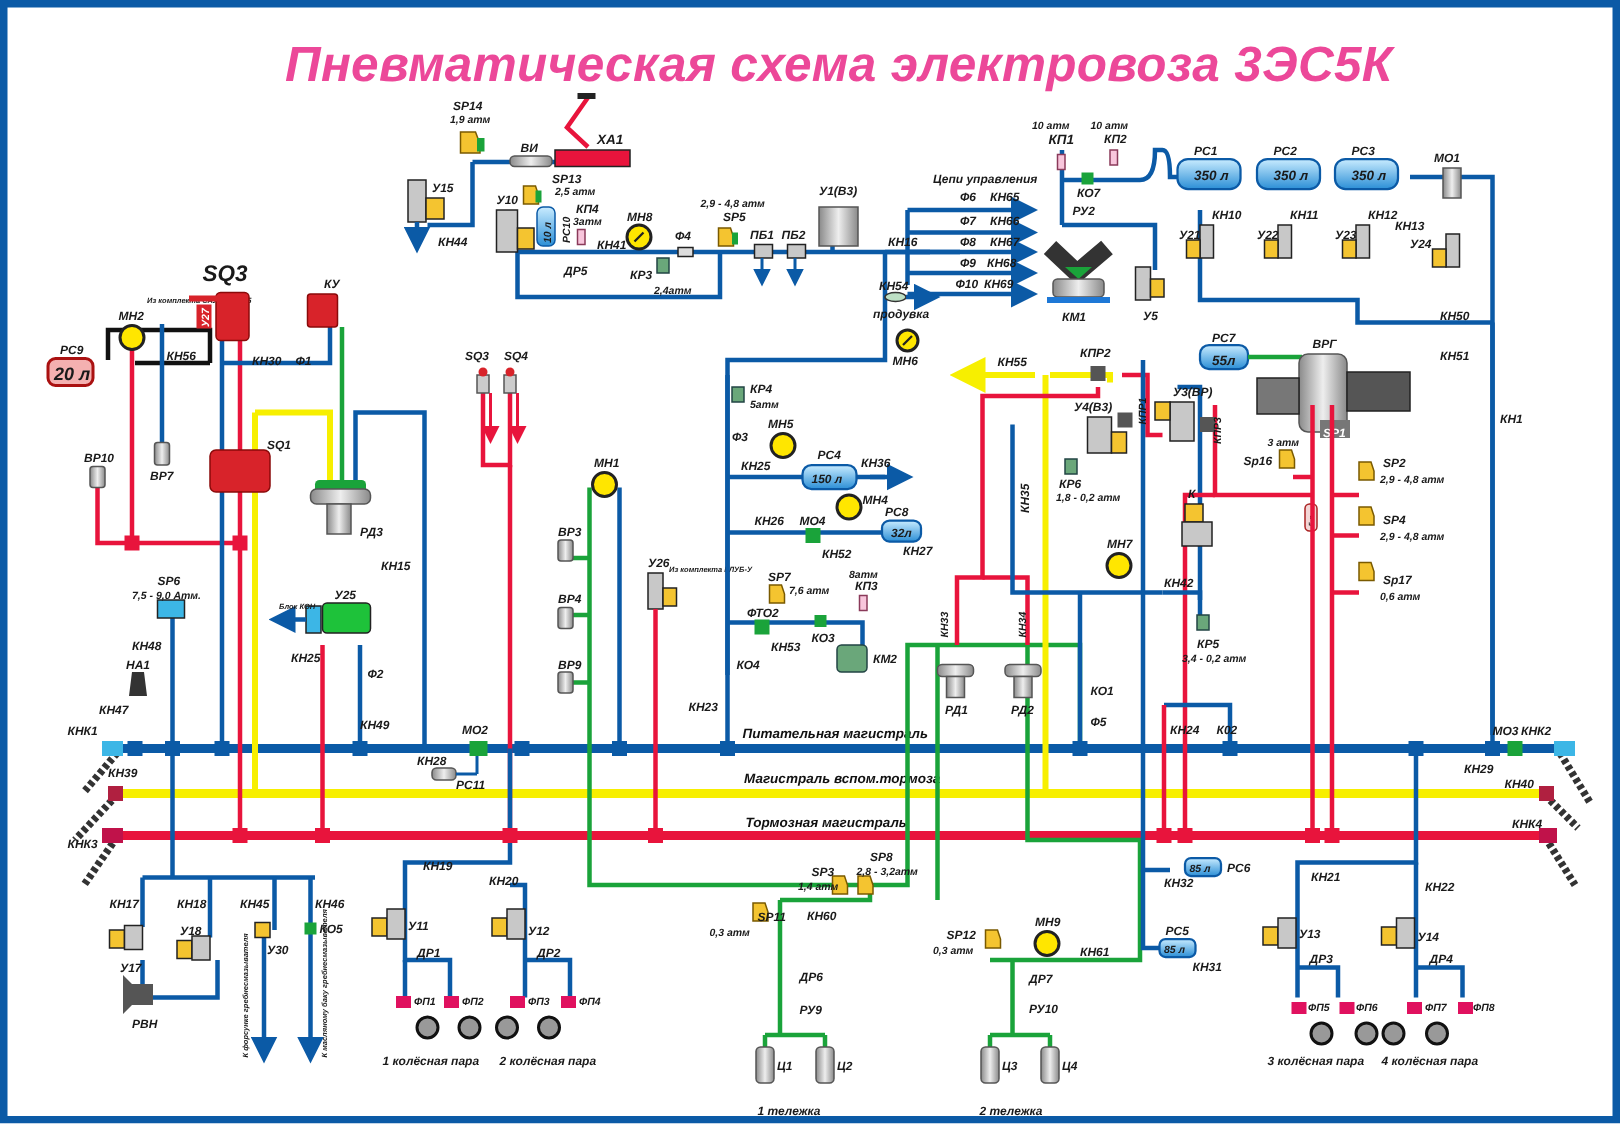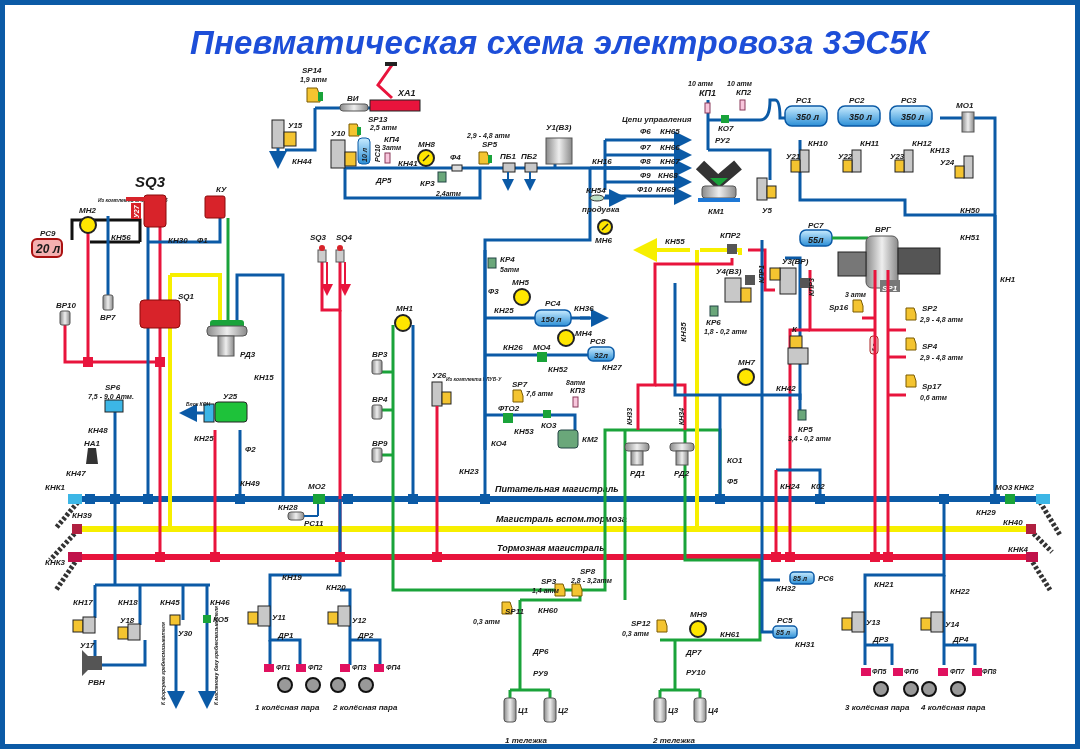--- a/index.html
+++ b/index.html
@@ -1,18 +1,18 @@
 <!DOCTYPE html>
 <html><head>
 <meta charset="utf-8">
 <style>
   html,body{margin:0;padding:0;background:#fff;}
   body{width:1080px;height:749px;overflow:hidden;position:relative;font-family:"Liberation Sans",sans-serif;}
   #frame{position:absolute;left:0;top:0;width:1080px;height:749px;box-sizing:border-box;border:5px solid #0b5aa6;background:#fff;}
-  #title{position:absolute;left:190px;top:24px;font-family:"Liberation Sans",sans-serif;font-weight:bold;font-style:italic;font-size:33px;color:#1d4ed8;letter-spacing:0.2px;white-space:nowrap;}
+  #title{position:absolute;left:190px;top:24px;font-family:"Liberation Sans",sans-serif;font-weight:bold;font-style:italic;font-size:33px;color:#ec4899;letter-spacing:0.2px;white-space:nowrap;}
   svg#scheme{position:absolute;left:0;top:0;}
   .lbl{font-family:"Liberation Sans",sans-serif;font-style:italic;font-weight:bold;fill:#1a1a1a;}
   .s9{font-size:9px;} .s8{font-size:8px;} .s7{font-size:7px;} .s5{font-size:5px;}
   .s12{font-size:12px;} .s14{font-size:15px;}
   .line-label{font-family:"Liberation Sans",sans-serif;font-style:italic;font-weight:bold;font-size:9px;fill:#111;}
 </style>
 </head>
 <body>
 
 <div id="frame"></div>

